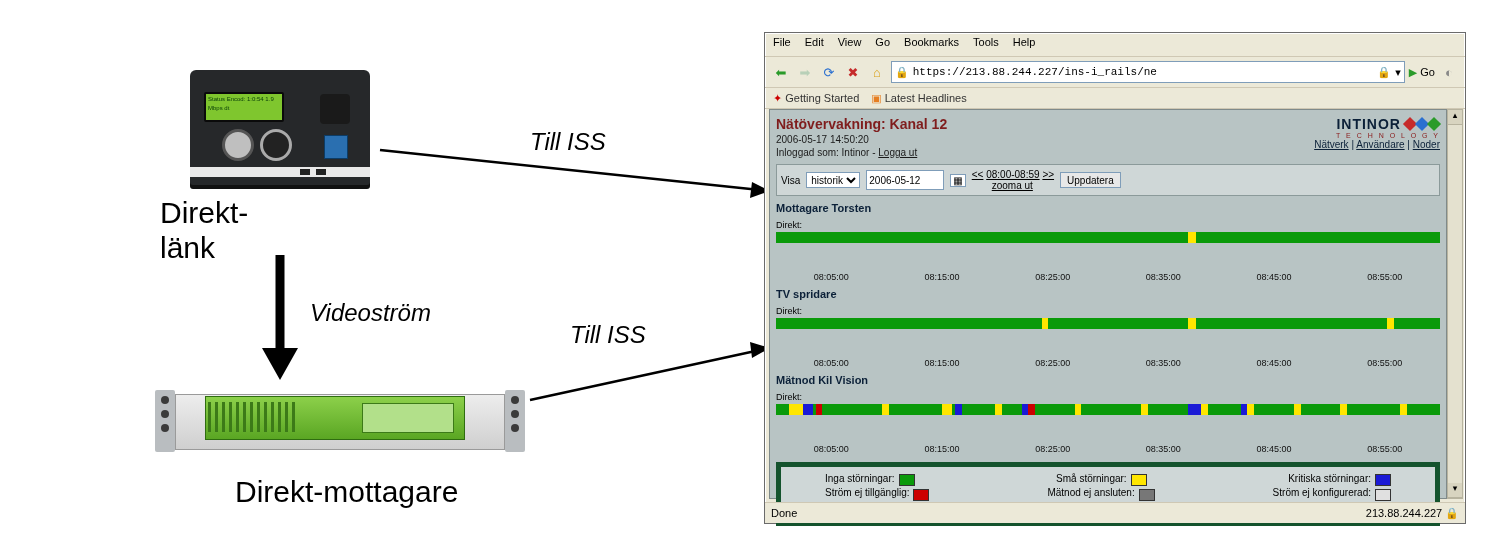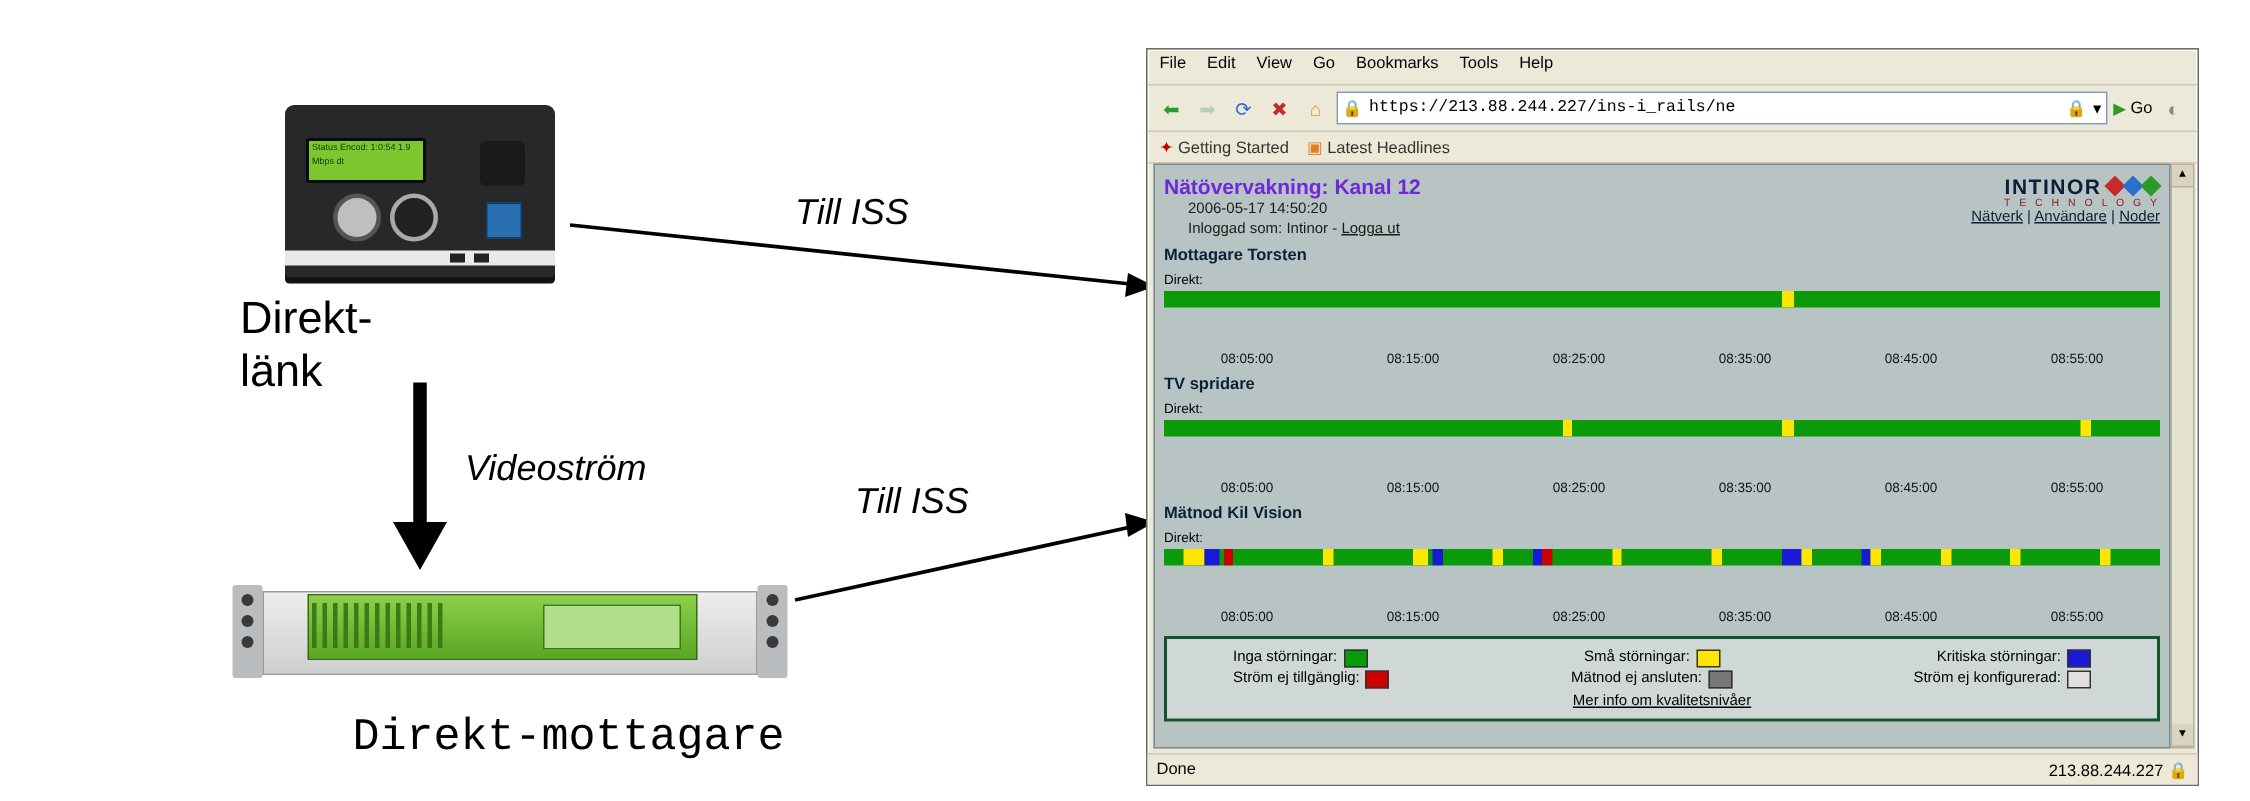--- a/index.html
+++ b/index.html
@@ -38,39 +38,39 @@
   .toolbar{height:30px;border-top:1px solid #cfc8b4;border-bottom:1px solid #cfc8b4;display:flex;align-items:center;gap:4px;padding:0 6px;}
   .icn{width:20px;height:20px;display:inline-flex;align-items:center;justify-content:center;font-size:13px;}
   .urlbox{flex:1;display:flex;align-items:center;background:#fff;border:1px solid #7f9db9;height:20px;font-size:11px;padding:0 3px;gap:4px;}
   .go-btn{display:flex;align-items:center;gap:3px;font-size:11px;}
   .bookbar{height:20px;font-size:11px;display:flex;align-items:center;gap:12px;padding:0 8px;border-bottom:1px solid #cfc8b4;color:#333;}
   .content{position:absolute;left:4px;right:18px;top:76px;bottom:24px;background:#b8c4c4;border:1px solid #7f8a8a;padding:6px;box-sizing:border-box;}
   .scroll{position:absolute;right:2px;top:76px;bottom:24px;width:14px;background:#e4e1cf;border:1px solid #b7b39f;}
   .scroll .btn{height:14px;background:#d8d4c0;border-bottom:1px solid #b7b39f;font-size:9px;text-align:center;}
   .status{position:absolute;left:0;right:0;bottom:0;height:20px;background:#ece9d8;border-top:1px solid #cfc8b4;font-size:11px;display:flex;align-items:center;justify-content:space-between;padding:0 6px;}
   .hd{display:flex;justify-content:space-between;align-items:flex-start;}
-  .title{font-size:14px;font-weight:bold;color:#6d28d9;}
-  .meta{font-size:10px;color:#1a1a1a;margin-top:2px;margin-left:16px;}
+  .title{font-size:14px;font-weight:bold;color:#7f1d1d;}
+  .meta{font-size:10px;color:#1a1a1a;margin-top:2px;}
   .logo{text-align:right;font-size:11px;}
   .logo b{font-size:14px;letter-spacing:1px;color:#0b2038;}
   .logo .sq1{display:inline-block;width:10px;height:10px;transform:rotate(45deg);margin:0 1px;}
   .links{font-size:10px;color:#0b2038;}
   .panel-row{background:#cfd7d7;border:1px solid #8b9a9a;padding:4px;margin-top:6px;font-size:10px;display:flex;align-items:center;gap:6px;}
   select,input.date,button.upd{font-size:10px;font-family:inherit;background:#fff;border:1px solid #7f9db9;height:16px;}
   button.upd{background:#e8e8e8;padding:0 6px;}
   .zoom{font-size:10px;}
   .zoom u{text-decoration:underline;}
   .sect{margin-top:6px;}
   .sect-title{font-size:11px;font-weight:bold;color:#0b2038;}
   .tline{font-size:9px;}
   .bar{position:relative;height:11px;background:#0a9a0a;overflow:hidden;}
   .seg{position:absolute;top:0;bottom:0;}
   .ticks{display:flex;font-size:9px;color:#111;margin-top:1px;}
   .ticks span{flex:1;text-align:center;margin-top:28px;}
-  .legend{background:#cfd7d7;border:2px solid #14532d;margin-top:8px;padding:4px 4px 6px 4px;font-size:10px;}
+  .legend{background:#cfd7d7;border:5px solid #14532d;margin-top:8px;padding:4px 4px 6px 4px;font-size:10px;}
   .legend .row{display:flex;justify-content:space-between;margin:2px 40px;}
   .swatch{display:inline-block;width:14px;height:10px;border:1px solid #333;vertical-align:middle;margin-left:4px;position:relative;top:1px;}
   .more{text-align:center;margin-top:4px;}
   .more u{text-decoration:underline;}
 </style>
 </head>
 <body>
 
 <div class="stage">
 
@@ -104,21 +104,21 @@
           <div class="hole"></div>
           <div class="hole"></div>
         </div>
       <div class="chassis"></div>
       <div class="face">
         <span class="vent"></span><span class="vent"></span><span class="vent"></span><span class="vent"></span><span class="vent"></span><span class="vent"></span><span class="vent"></span><span class="vent"></span><span class="vent"></span><span class="vent"></span><span class="vent"></span><span class="vent"></span><span class="vent"></span>
         <div class="panel"></div>
       </div>
     </div>
   </div>
-  <div class="abs label-big" style="left:235px;top:475px;font-family:Liberation Mono, monospace;">Direkt-mottagare</div>
+  <div class="abs label-big" style="left:235px;top:475px;">Direkt-mottagare</div>
 
   <svg class="abs" style="left:0;top:0;width:780px;height:534px;pointer-events:none">
 
     <line class="arrow-line thick" x1="280" y1="255" x2="280" y2="352"></line>
     <polygon class="arrow-head" points="280,380 262,348 298,348"></polygon>
 
     <line class="arrow-line" x1="380" y1="150" x2="760" y2="190"></line>
     <polygon class="arrow-head" points="770,191 750,198 752,182"></polygon>
 
     <line class="arrow-line" x1="530" y1="400" x2="760" y2="350"></line>
@@ -180,20 +180,33 @@
           <span class="sq1" style="background:#c62b2b"></span><span class="sq1" style="background:#2a6fd0"></span><span class="sq1" style="background:#2a9b2a"></span>
           <div style="font-size:7px;letter-spacing:2px;color:#8a1a1a;">T E C H N O L O G Y</div>
           <div class="links">
             <u>Nätverk</u> |
             <u>Användare</u> |
             <u>Noder</u>
           </div>
         </div>
       </div>
 
+      <div class="panel-row">
+        <span>Visa</span>
+        <select><option>historik</option></select>
+        <input class="date" size="10" value="2006-05-12" style="">
+        <span style="border:1px solid #7f9db9;padding:0 2px;background:#fff">▦</span>
+        <span class="zoom">
+          <u>&lt;&lt;</u>
+          <u>08:00-08:59</u>
+          <u>&gt;&gt;</u><br>
+          <u style="margin-left:20px">zooma ut</u>
+        </span>
+        <button class="upd">Uppdatera</button>
+      </div>
 
       <div class="sect">
         <div class="sect-title">Mottagare Torsten</div>
         <span class="tline">Direkt:</span>
         <div class="bar">
           <div class="seg" style="left:62%;width:1.2%;background:#ffe600"></div>
         </div>
         <div class="ticks">
           <span>08:05:00</span>
             <span>08:15:00</span>

